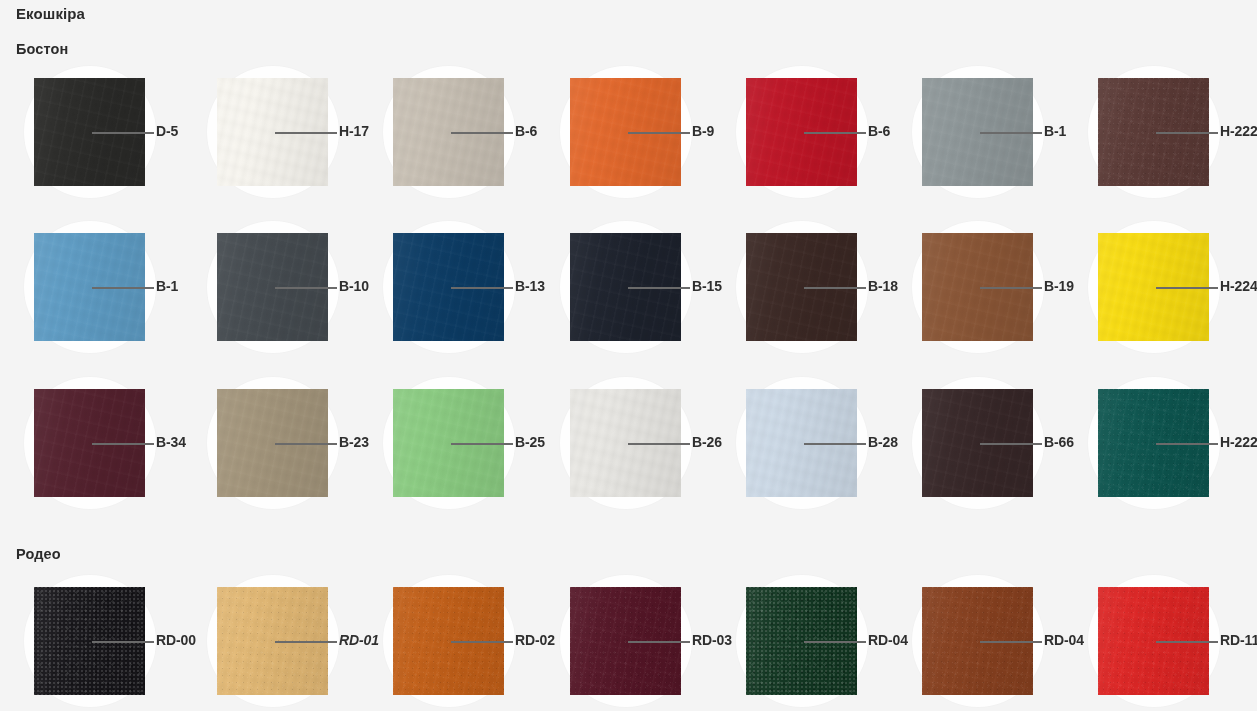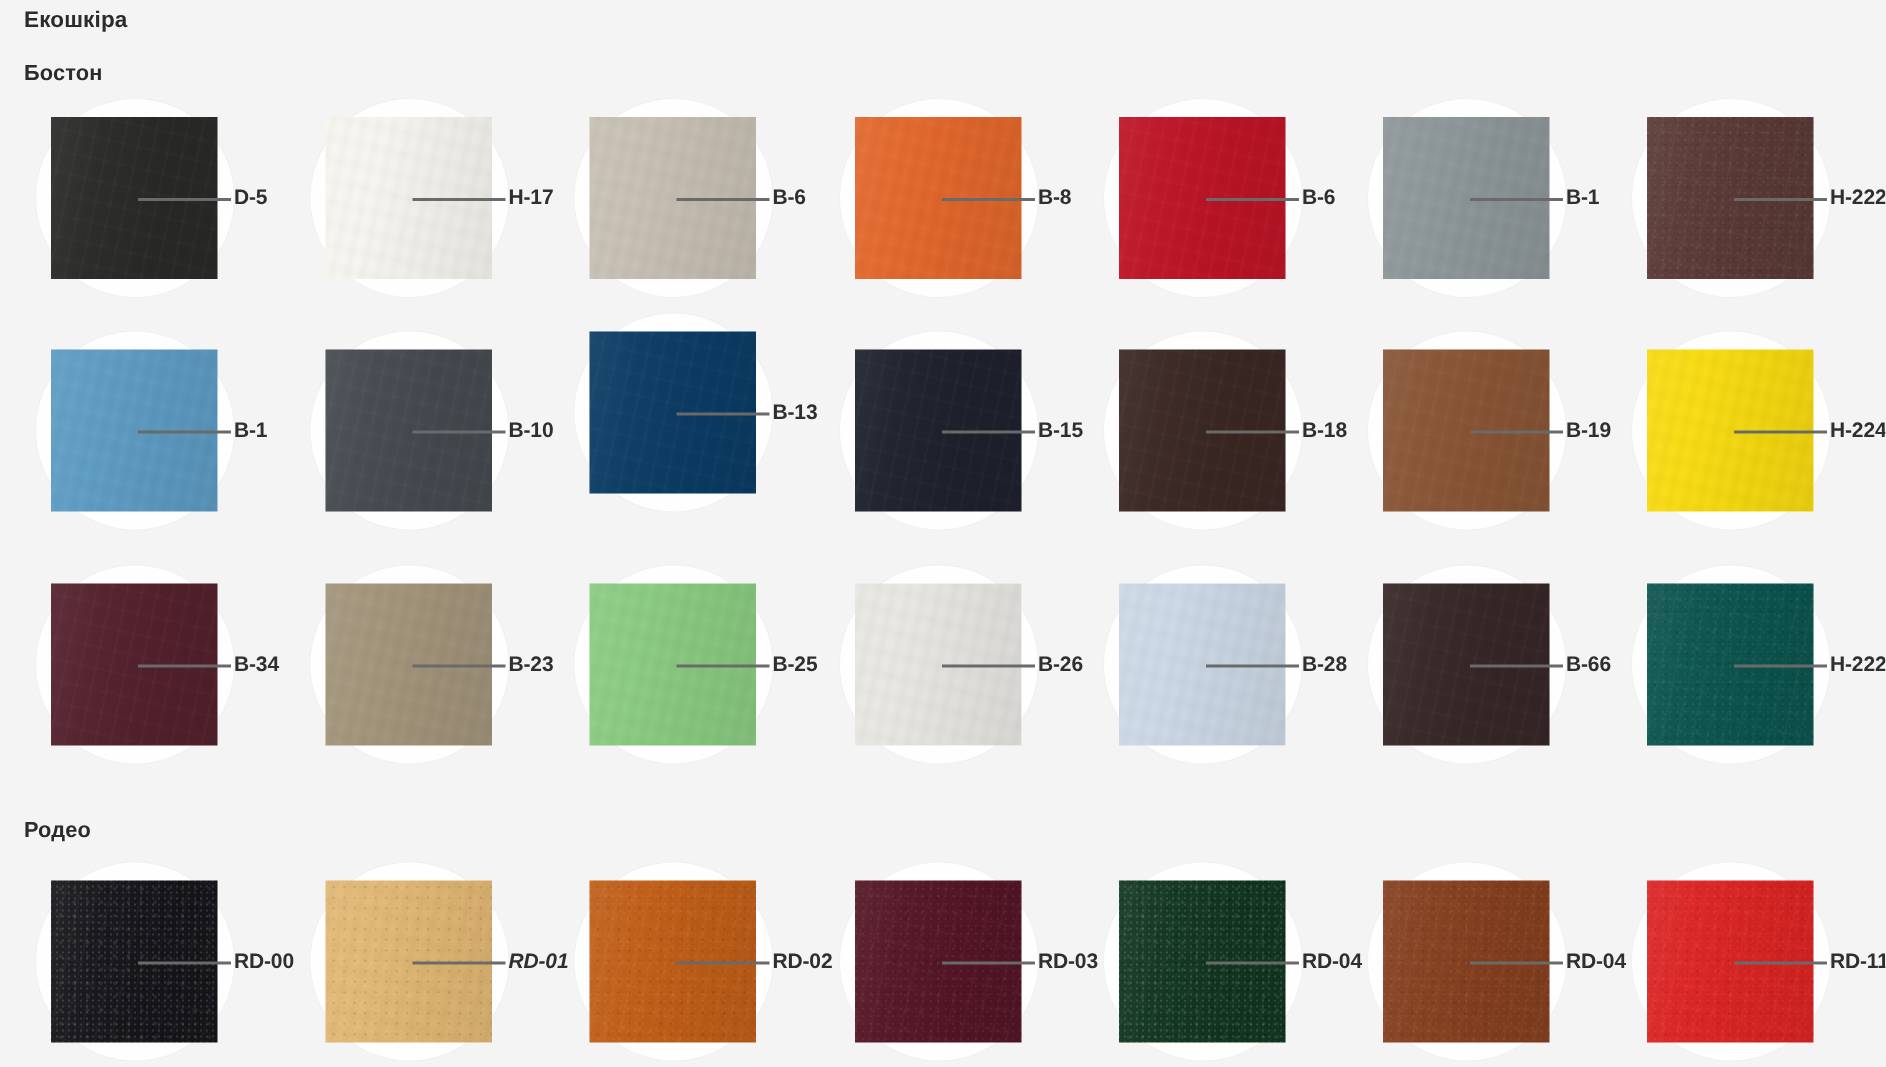--- a/index.html
+++ b/index.html
@@ -180,21 +180,21 @@
         </div>
         <div class="connector" style="background: rgb(106, 106, 106);"></div>
         <div class="label">B-6</div>
       </div>
       <div class="swatch" style="left: 546px; top: 62px;">
         <div class="circle" style="background: rgb(254, 254, 254);"></div>
         <div class="tile veins" style="background-color: rgb(227, 104, 44);">
           <div class="veins-layer"></div>
         </div>
         <div class="connector" style="background: rgb(106, 106, 106);"></div>
-        <div class="label">B-8</div>
+        <div class="label">B-9</div>
       </div>
       <div class="swatch" style="left: 722px; top: 62px;">
         <div class="circle" style="background: rgb(254, 254, 254);"></div>
         <div class="tile veins" style="background-color: rgb(190, 21, 38);">
           <div class="veins-layer"></div>
         </div>
         <div class="connector" style="background: rgb(106, 106, 106);"></div>
         <div class="label">B-6</div>
       </div>
       <div class="swatch" style="left: 898px; top: 62px;">
@@ -222,21 +222,21 @@
         <div class="label">B-1</div>
       </div>
       <div class="swatch" style="left: 193px; top: 217px;">
         <div class="circle" style="background: rgb(254, 254, 254);"></div>
         <div class="tile veins" style="background-color: rgb(69, 75, 80);">
           <div class="veins-layer"></div>
         </div>
         <div class="connector" style="background: rgb(106, 106, 106);"></div>
         <div class="label">B-10</div>
       </div>
-      <div class="swatch" style="left: 369px; top: 205px;">
+      <div class="swatch" style="left: 369px; top: 217px;">
         <div class="circle" style="background: rgb(254, 254, 254);"></div>
         <div class="tile veins" style="background-color: rgb(12, 60, 101);">
           <div class="veins-layer"></div>
         </div>
         <div class="connector" style="background: rgb(106, 106, 106);"></div>
         <div class="label">B-13</div>
       </div>
       <div class="swatch" style="left: 546px; top: 217px;">
         <div class="circle" style="background: rgb(254, 254, 254);"></div>
         <div class="tile veins" style="background-color: rgb(29, 34, 45);">

